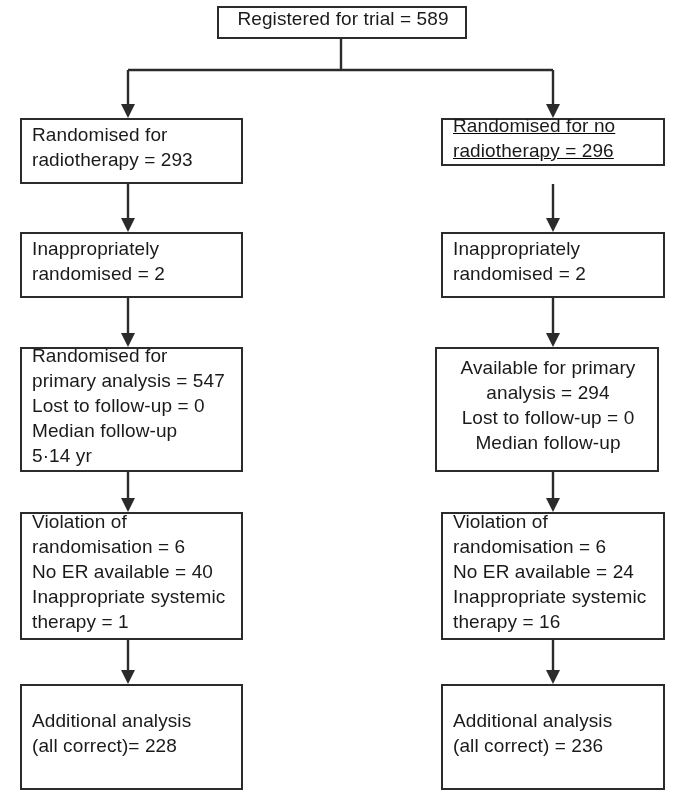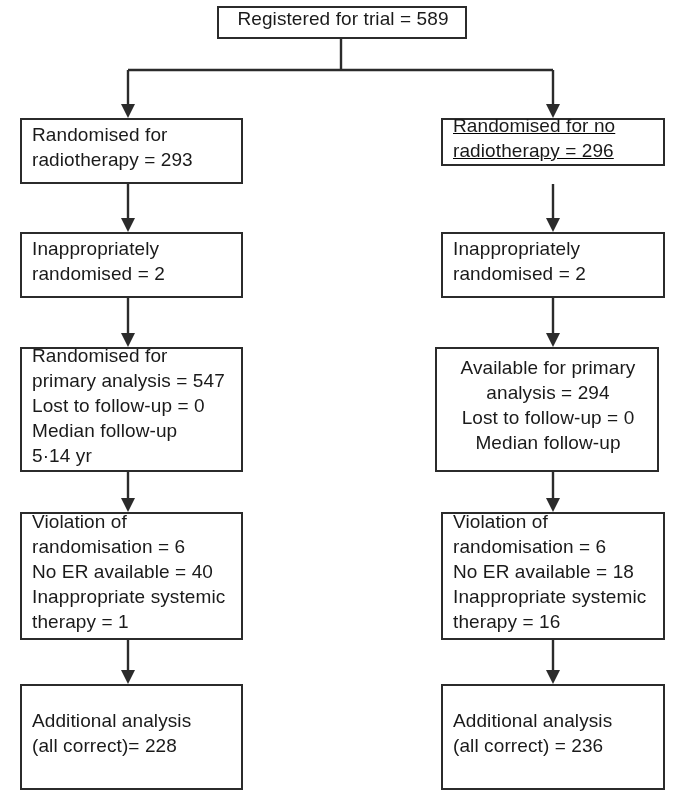--- a/index.html
+++ b/index.html
@@ -143,21 +143,21 @@
   <div class="node" style="left:435px; top:347px; width:224px; height:125px;text-align:center;">
     <div class="node-line">Available for primary</div>
     <div class="node-line">analysis = 294</div>
     <div class="node-line">Lost to follow-up = 0</div>
     <div class="node-line">Median follow-up</div>
   </div>
 
   <div class="node" style="left:441px; top:512px; width:224px; height:128px;">
     <div class="node-line">Violation of</div>
     <div class="node-line">randomisation = 6</div>
-    <div class="node-line">No ER available = 18</div>
+    <div class="node-line">No ER available = 24</div>
     <div class="node-line">Inappropriate systemic</div>
     <div class="node-line">therapy = 16</div>
   </div>
 
   <div class="node" style="left:441px; top:684px; width:224px; height:106px;">
     <div class="node-line">Additional analysis</div>
     <div class="node-line">(all correct) = 236</div>
   </div>
 
 </div>

